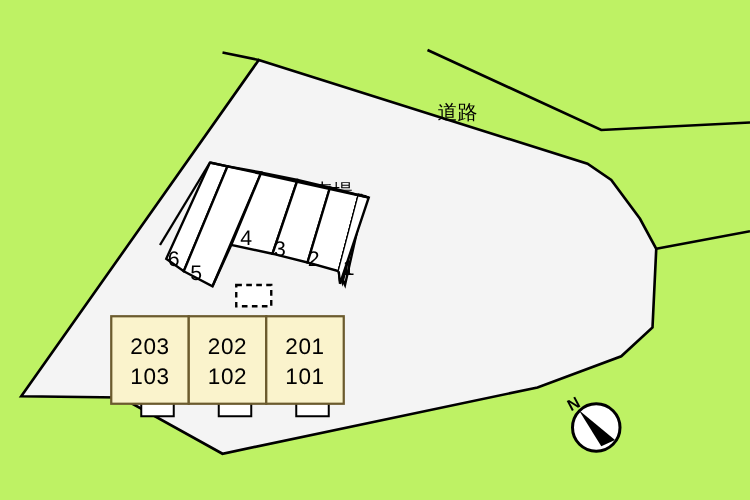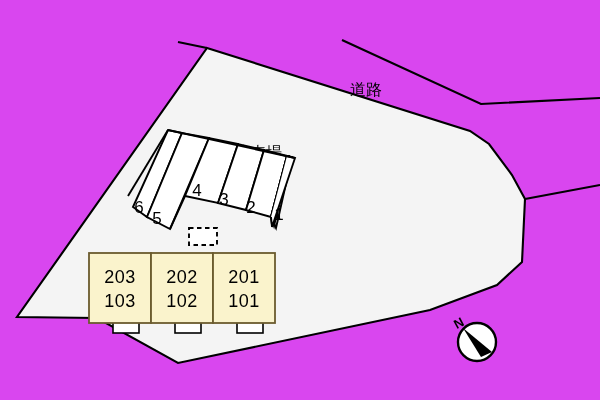--- a/index.html
+++ b/index.html
@@ -11,21 +11,21 @@
   body {
     width: 600px;
     height: 400px;
     overflow: hidden;
     font-family: "Liberation Sans", "DejaVu Sans", sans-serif;
   }
   #site-plan {
     position: relative;
     width: 600px;
     height: 400px;
-    background: #d946ef;
+    background: #bef264;
   }
   #plan-svg {
     display: block;
     width: 600px;
     height: 400px;
   }
   .lbl {
     font-family: "Liberation Sans", "DejaVu Sans", sans-serif;
     fill: #000000;
   }

